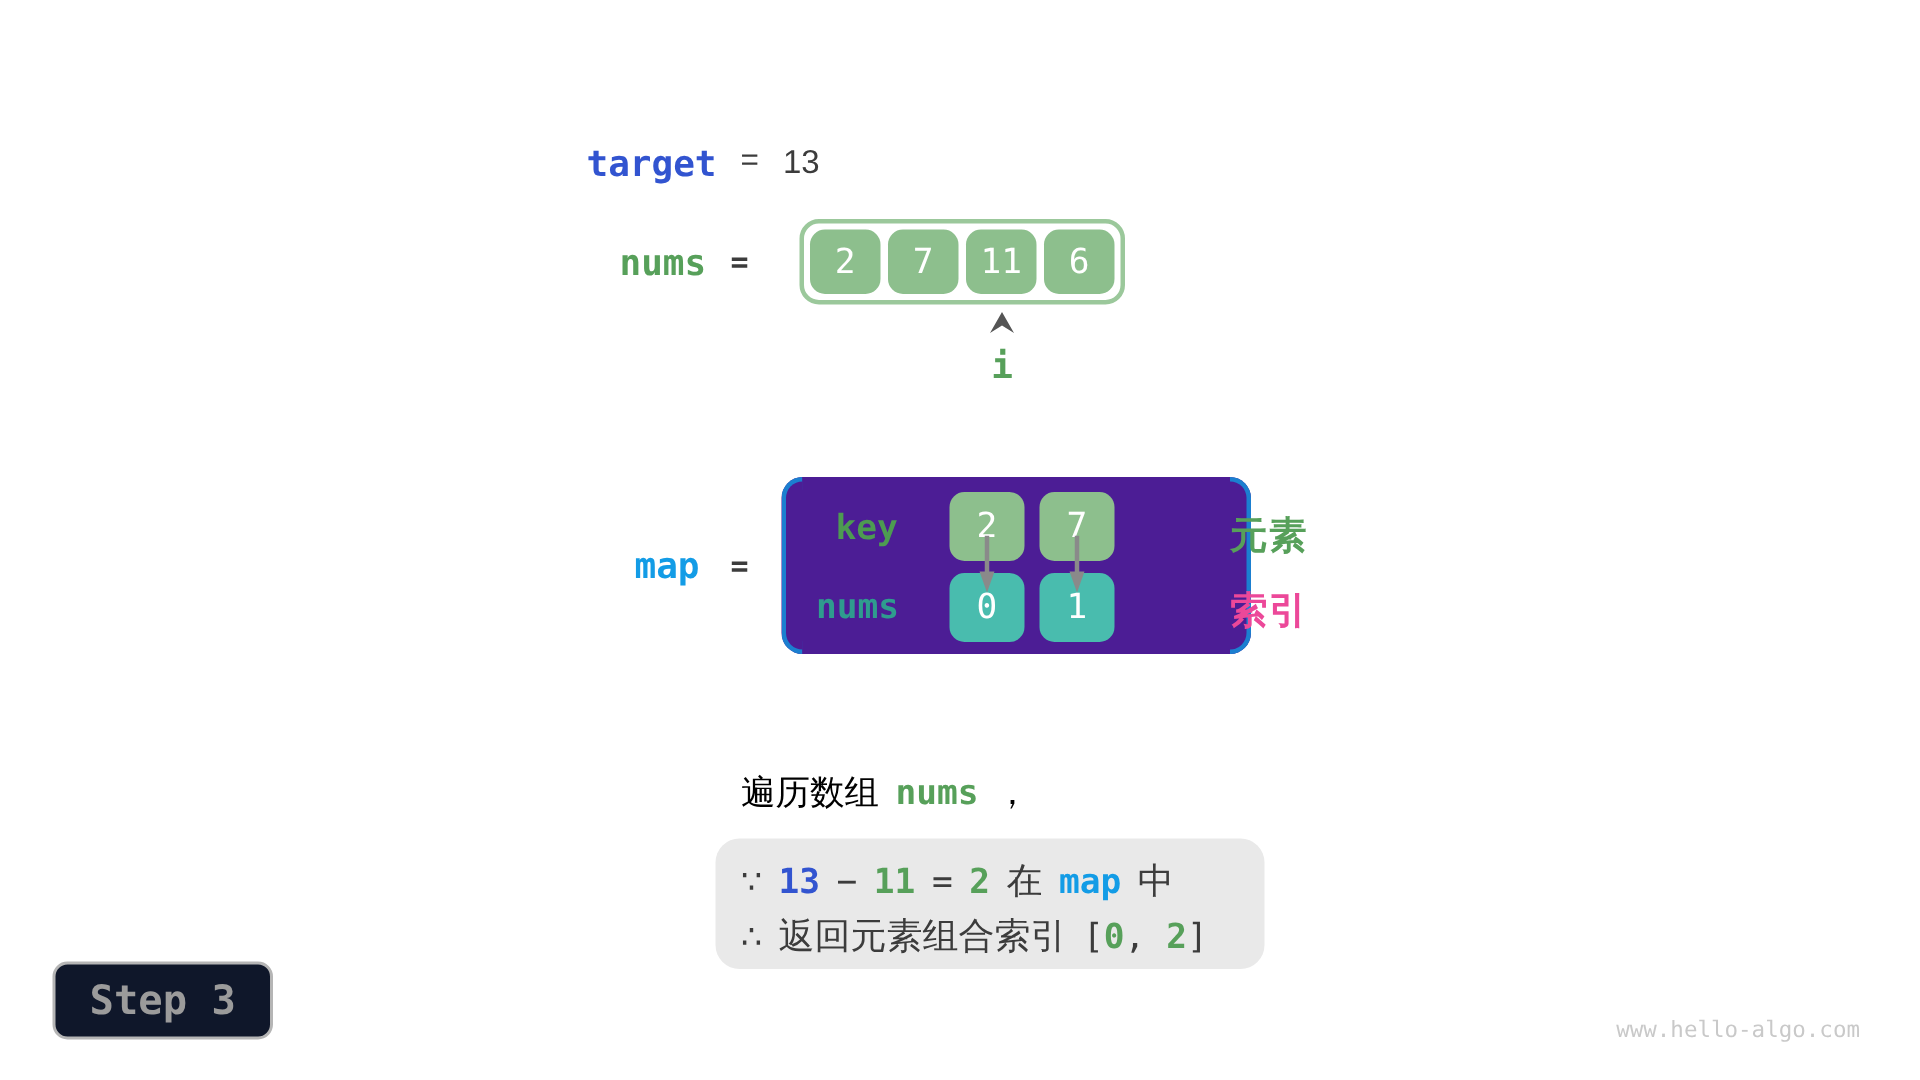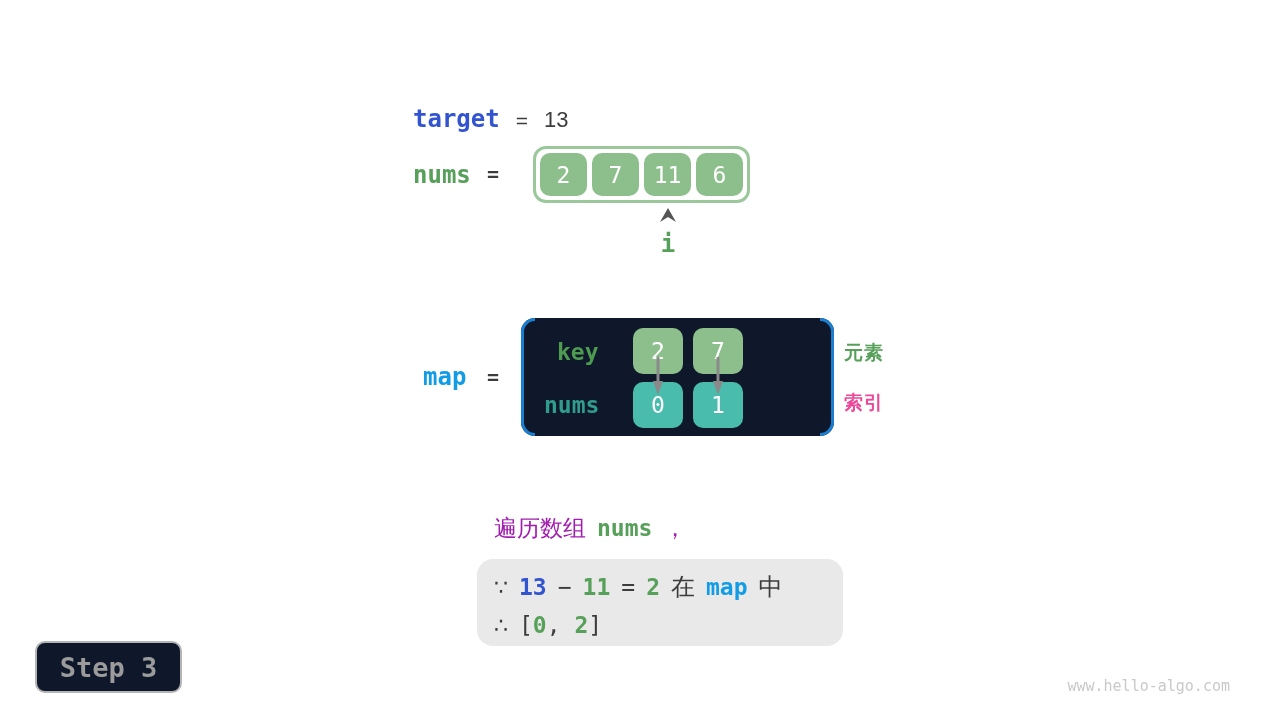--- a/index.html
+++ b/index.html
@@ -2,21 +2,21 @@
 <html><head>
 <meta charset="utf-8">
 <style>
   * { margin:0; padding:0; box-sizing:border-box; }
   html,body { width:1280px; height:720px; background:#ffffff; }
   body { font-family:"Liberation Sans", sans-serif; }
   .canvas { position:relative; width:1280px; height:720px; background:#ffffff; overflow:hidden; }
   .cjk  { font-family:"Liberation Sans",sans-serif; }
 
   
-  .target-row { position:absolute; left:413px; top:95px; display:flex; align-items:flex-end; gap:16px;margin-top:10px; }
+  .target-row { position:absolute; left:391px; top:95px; display:flex; align-items:flex-start; gap:16px; }
   .kw-royal  { font-family:"DejaVu Sans Mono",monospace; font-weight:bold; font-size:24px; color:#3254d0; }
   .eq-plain  { font-size:21px; color:#3c3c3c; }
   .val-plain { font-size:22px; color:#3c3c3c; }
 
   
   .nums-label { position:absolute; left:413px; top:161px; font-family:"DejaVu Sans Mono",monospace; font-weight:bold; font-size:24px; color:#57a05a; }
   .nums-eq    { position:absolute; left:487px; top:162px; font-family:"DejaVu Sans Mono",monospace; font-weight:bold; font-size:20px; color:#3c3c3c; }
   .array-box {
     position:absolute; left:533px; top:146px; width:217px; height:57px;
     border:3px solid #9bc89b; border-radius:13px; background:#ffffff;
@@ -29,46 +29,46 @@
   }
 
   
   .pointer-caret { position:absolute; left:660px; top:208px; width:16px; height:15px; }
   .pointer-label { position:absolute; left:660px; top:230px; width:16px; text-align:center;
     font-family:"DejaVu Sans Mono",monospace; font-weight:bold; font-size:24px; color:#57a05a; }
 
   
   .map-label { position:absolute; left:423px; top:363px; font-family:"DejaVu Sans Mono",monospace; font-weight:bold; font-size:24px; color:#139ce6; }
   .map-eq    { position:absolute; left:487px; top:365px; font-family:"DejaVu Sans Mono",monospace; font-weight:bold; font-size:20px; color:#3c3c3c; }
-  .map-box   { position:absolute; left:521px; top:318px; width:313px; height:118px; background:#0f172a; border-radius:14px; }
+  .map-box   { position:absolute; left:521px; top:318px; width:313px; height:118px; background:#4c1d95; border-radius:14px; }
   .bracket   { position:absolute; top:0; bottom:0; width:14px; border:3px solid #1b7fd0; }
   .bracket-left  { left:0;  border-right:none; border-radius:14px 0 0 14px; }
   .bracket-right { right:0; border-left:none;  border-radius:0 14px 14px 0; }
   .map-key-label   { position:absolute; left:36px; top:21px; font-family:"DejaVu Sans Mono",monospace; font-weight:bold; font-size:23px; color:#4d9b51; }
   .map-value-label { position:absolute; left:23px; top:74px; font-family:"DejaVu Sans Mono",monospace; font-weight:bold; font-size:23px; color:#2f9c8e; }
   .map-cell {
     position:absolute; width:50px; height:46px; border-radius:10px;
     color:#ffffff; font-family:"DejaVu Sans Mono",monospace; font-size:23px;
     display:flex; align-items:center; justify-content:center;
   }
   .key-cell   { top:10px; background:#8dbf8d; }
   .value-cell { top:64px; background:#49bcae; }
   .cell-col-0 { left:112px; }
   .cell-col-1 { left:172px; }
   .kv-arrow { position:absolute; top:39px; width:12px; height:38px; }
   .kv-arrow-0 { left:131px; }
   .kv-arrow-1 { left:191px; }
 
-  .side-label { position:absolute; left:844px; font-weight:bold; font-size:19px; letter-spacing:1px; }
+  .side-label { position:absolute; left:820px; font-weight:bold; font-size:25px; letter-spacing:1px; }
   .side-element { top:340px; color:#57a05a; }
   .side-index   { top:390px; color:#ec4899; }
 
   
   .sentence { position:absolute; left:494px; top:513px; display:flex; align-items:baseline; gap:11px; }
-  .sentence .txt  { font-size:23px; color:#a21caf;text-align:center; }
+  .sentence .txt  { font-size:23px; color:#000000;text-align:center; }
   .sentence .code { font-family:"DejaVu Sans Mono",monospace; font-weight:bold; font-size:23px; color:#57a05a; }
 
   
   .conclusion-box {
     position:absolute; left:477px; top:559px; width:366px; height:87px;
     background:#e9e9e9; border-radius:16px; padding:8px 0 0 17px;
     display:flex; flex-direction:column; justify-content:space-evenly;
   }
   .c-line { display:flex; align-items:baseline; gap:11px; line-height:34px; }
   .c-sym   { font-size:22px; color:#3c3c3c; }
@@ -82,21 +82,21 @@
 
   
   .step-badge {
     position:absolute; left:35px; top:641px; width:147px; height:52px;
     background:#0f172a; border:2px solid #b5b5b5; border-radius:10px;
     display:flex; align-items:center; justify-content:center;
   }
   .step-badge span { font-family:"DejaVu Sans Mono",monospace; font-weight:bold; font-size:27px; color:#9b9b9b; }
 
   
-  .watermark { position:absolute; right:50px; top:677px; font-family:"DejaVu Sans Mono",monospace; font-size:15px; color:#c9c9c9; }
+  .watermark { position:absolute; right:40px; top:677px; font-family:"DejaVu Sans Mono",monospace; font-size:15px; color:#c9c9c9; }
 </style>
 </head>
 <body>
 
 <div class="canvas">
 
   <div class="target-row">
     <span class="kw-royal">target</span>
     <span class="eq-plain">=</span>
     <span class="val-plain">13</span>
@@ -154,20 +154,21 @@
       <span class="c-mono-dark">−</span>
       <span class="c-green">11</span>
       <span class="c-mono-dark">=</span>
       <span class="c-green">2</span>
       <span class="c-cjk cjk">在</span>
       <span class="c-azure">map</span>
       <span class="c-cjk cjk">中</span>
     </div>
     <div class="c-line">
       <span class="c-sym">∴</span>
+      <span class="c-cjk cjk">返回元素组合索引</span>
       <span class="bracket-group"><span>[</span><span class="c-green">0</span><span>, </span><span class="c-green">2</span><span>]</span></span>
     </div>
   </div>
 
   <div class="step-badge">
     <span>Step 3</span>
   </div>
 
   <span class="watermark">www.hello-algo.com</span>
 

